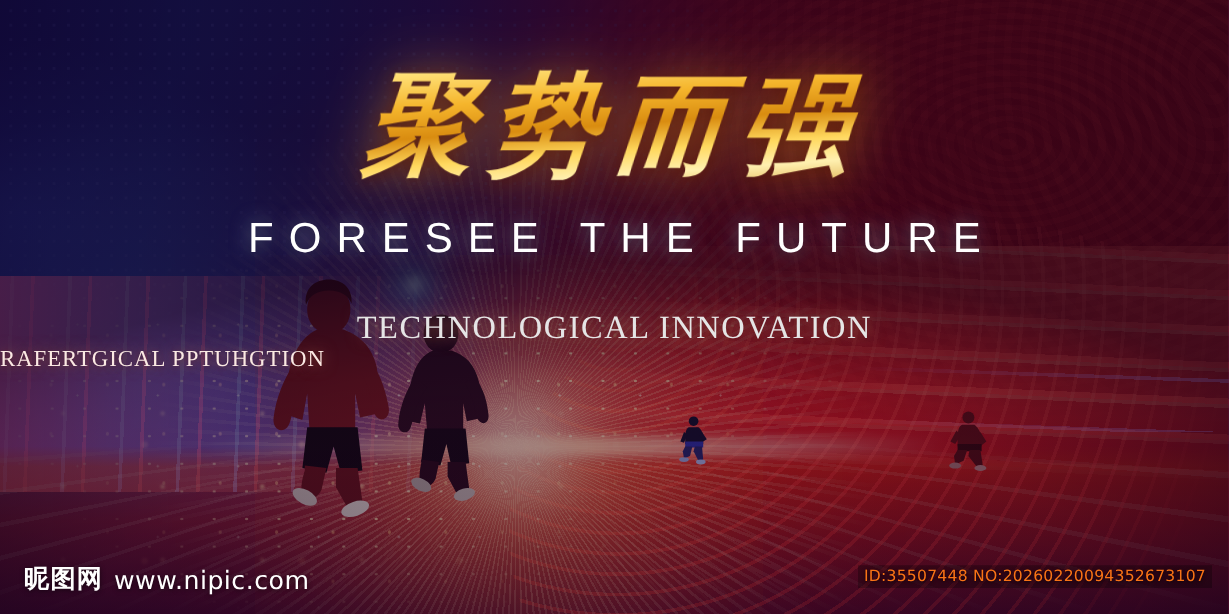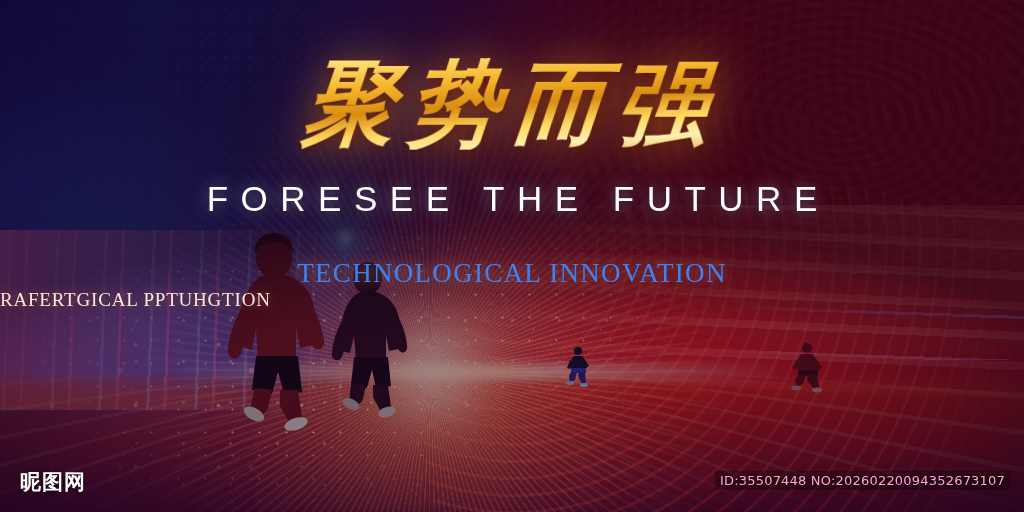--- a/index.html
+++ b/index.html
@@ -303,21 +303,21 @@
     line-height: 1.1;
     text-shadow: 0 0 16px rgba(190,215,255,0.55), 0 2px 10px rgba(0,0,0,0.45);
   }
 
   .sub-title {
     position: absolute;
     left: 0; right: 0;
     top: 258px;
     text-align: center;
     font-family: "Liberation Serif", serif;
-    color: #3b82f6;
+    color: #e5e5e5;
     font-size: 27px;
     font-weight: 400;
     letter-spacing: 1.3px;
     text-shadow: 0 0 14px rgba(255,190,150,0.55), 0 2px 8px rgba(70,0,0,0.55);
   }
   .sub-title2 {
     position: absolute;
     left: 0; right: 0;
     top: 289px;
     text-align: left;
@@ -350,21 +350,21 @@
     font-family: "DejaVu Sans", sans-serif;
     font-size: 21px;
     font-weight: 500;
     letter-spacing: 0.4px;
     text-shadow: 0 1px 4px rgba(0,0,0,0.6);
   }
   .idcode {
     position: absolute;
     right: 14px;
     bottom: 22px;
-    color: #f9a8d4;
+    color: #f97316;
     font-family: "DejaVu Sans", sans-serif;
     font-size: 13px;
     letter-spacing: 0.2px;
     background: rgba(0,0,0,0.28);
     padding: 2px 5px;
     text-shadow: 0 1px 3px rgba(0,0,0,0.75);
   }
 </style>
 </head>
 <body>
@@ -474,16 +474,17 @@
 
   <div class="layer bg-vignette"></div>
 
   <div class="cn-title">聚势而强</div>
   <div class="en-title">FORESEE THE FUTURE</div>
   <div class="sub-title">TECHNOLOGICAL INNOVATION</div>
   <div class="sub-title2">RAFERTGICAL PPTUHGTION</div>
 
   <div class="watermark">
     <span class="wm-cn">昵图网</span>
+    <span class="wm-url">www.nipic.com</span>
   </div>
   <div class="idcode">ID:35507448 NO:20260220094352673107</div>
 
 </div>
 
 </body></html>

